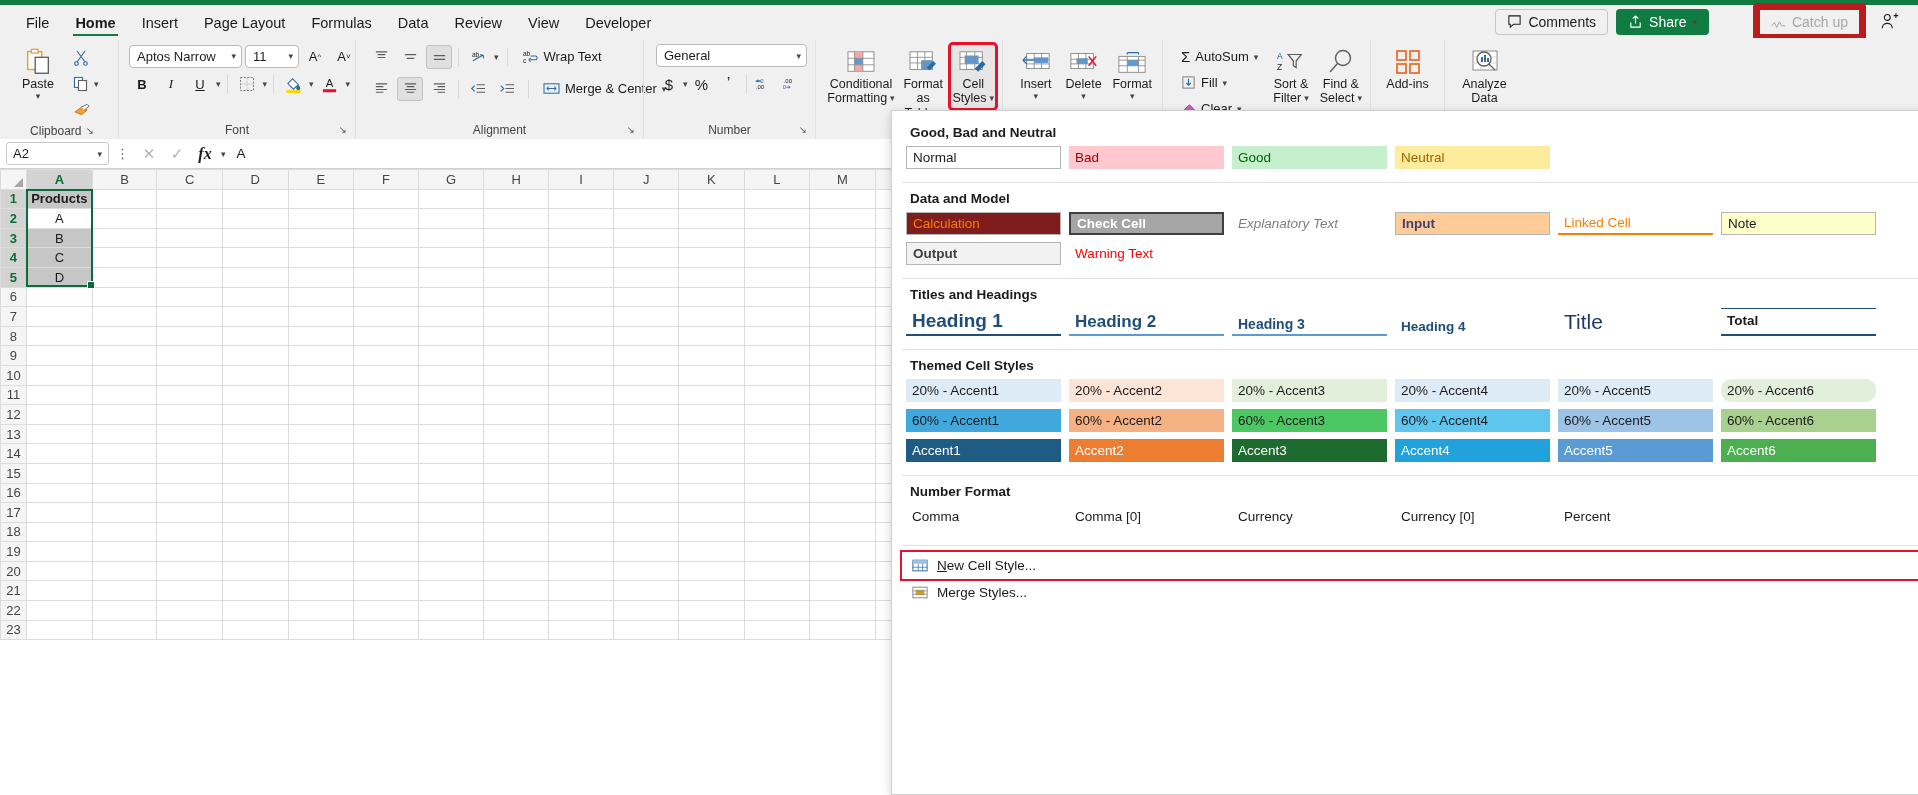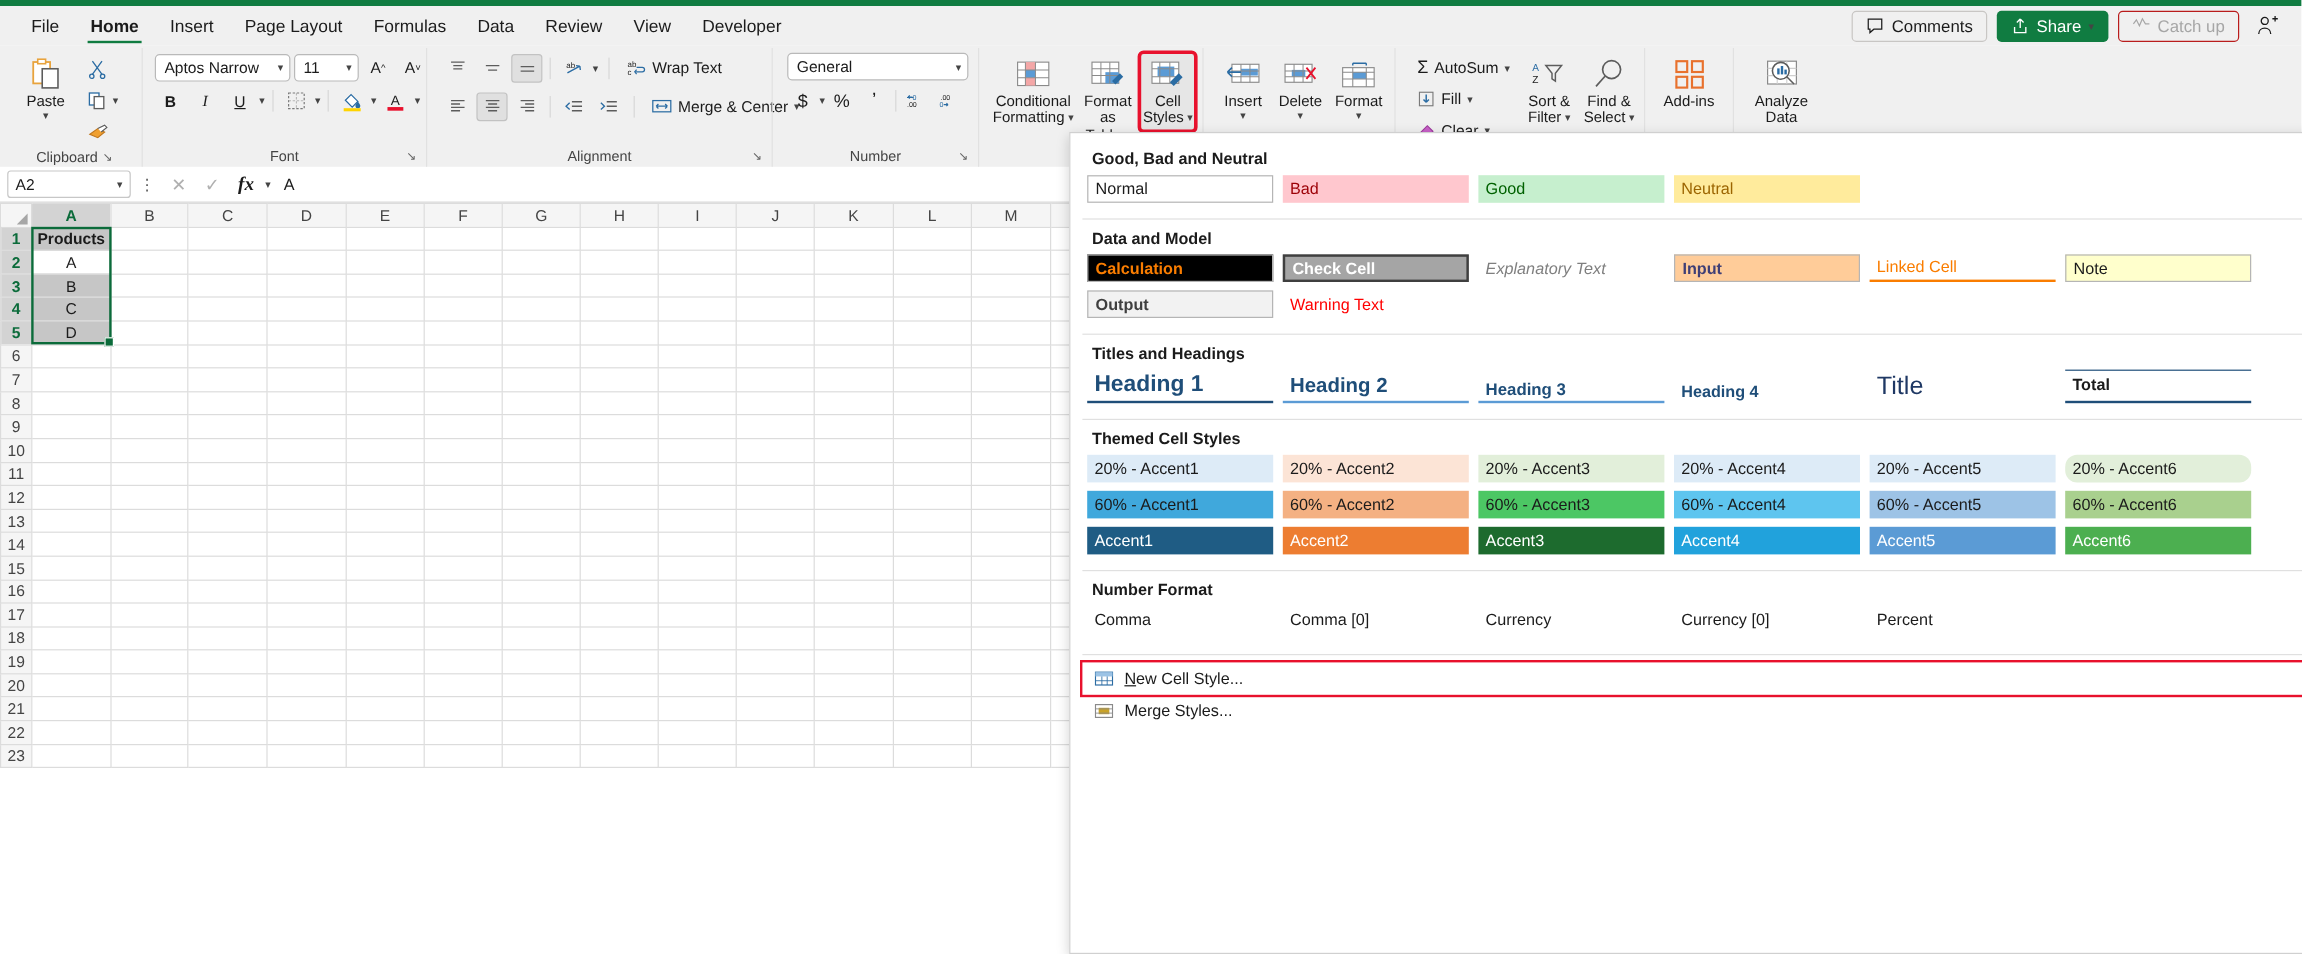--- a/index.html
+++ b/index.html
@@ -11,22 +11,22 @@
   .titlebar { height:33px; background:#f0f0f0; display:flex; align-items:center; position:relative; }
   .tabs { display:flex; align-items:flex-end; height:33px; padding-left:14px; gap:2px; }
   .tab { padding:4px 12px 7px; font-size:14.5px; color:#1b1b1b; cursor:pointer; position:relative; white-space:nowrap; }
   .tab.active { font-weight:bold; }
   .tab.active::after { content:""; position:absolute; left:10px; right:10px; bottom:2px; height:2.5px; background:#107c41; }
   .title-right { margin-left:auto; display:flex; align-items:center; gap:8px; padding-right:12px; }
   .btn-comments { display:flex; align-items:center; gap:6px; border:1px solid #c8c6c4; border-radius:4px;
       background:#f0f0f0; padding:4px 11px; font-size:14px; cursor:pointer;margin-left:20px; }
   .btn-share { display:flex; align-items:center; gap:6px; background:#107c41; color:#fff; border-radius:4px;
       padding:5px 12px; font-size:14px; cursor:pointer; }
-  .btn-catchup { display:flex; align-items:flex-start; gap:6px; border:1px solid #b91c1c; border-radius:4px; color:#a6a6a6;
-      padding:4px 11px; font-size:14px; background:#f0f0f0; cursor:pointer; }
+  .btn-catchup { display:flex; align-items:flex-end; gap:6px; border:7px solid #b91c1c; border-radius:4px; color:#a6a6a6;
+      padding:4px 11px; font-size:14px; background:#f0f0f0; cursor:pointer;margin-left:36px; }
   .btn-person { padding:2px 6px; cursor:pointer; }
 
   
   .ribbon { height:101px; background:#f0f0f0; display:flex; position:relative; padding:2px 0 0 6px; }
   .rgroup { display:flex; flex-direction:column; height:99px; position:relative; padding:0 6px; }
   .rgroup-body { flex:1; display:flex; align-items:flex-start; padding-top:4px; gap:2px; }
   .rgroup-label { height:19px; font-size:12px; color:#444; text-align:center; display:flex; align-items:center; justify-content:center; gap:4px; }
   .rgroup + .rgroup { border-left:1px solid #e1e1e1; }
   .dlg { font-size:10px; color:#666; cursor:pointer; }
 
@@ -1017,21 +1017,21 @@
         <span>Good</span>
       </div>
     <div class="sw" style="background:#ffeb9c;color:#9c6500;">
         <span>Neutral</span>
       </div>
   </div>
 
   <div class="sec-div"></div>
   <div class="sec-title">Data and Model</div>
   <div class="srow">
-    <div class="sw box" style="background:#000000;color:#fa7d00;font-weight:bold;align-items:center;">
+    <div class="sw box" style="background:#7f1d1d;color:#fa7d00;font-weight:normal;align-items:center;">
         <span>Calculation</span>
       </div>
     <div class="sw box" style="background:#a5a5a5;color:#ffffff;font-weight:bold;border:2px solid #3f3f3f;">
         <span>Check Cell</span>
       </div>
     <div class="sw" style="background:#ffffff;color:#7f7f7f;font-style:italic;">
         <span>Explanatory Text</span>
       </div>
     <div class="sw box" style="background:#ffcc99;color:#3f3f76;font-weight:bold;">
         <span>Input</span>

